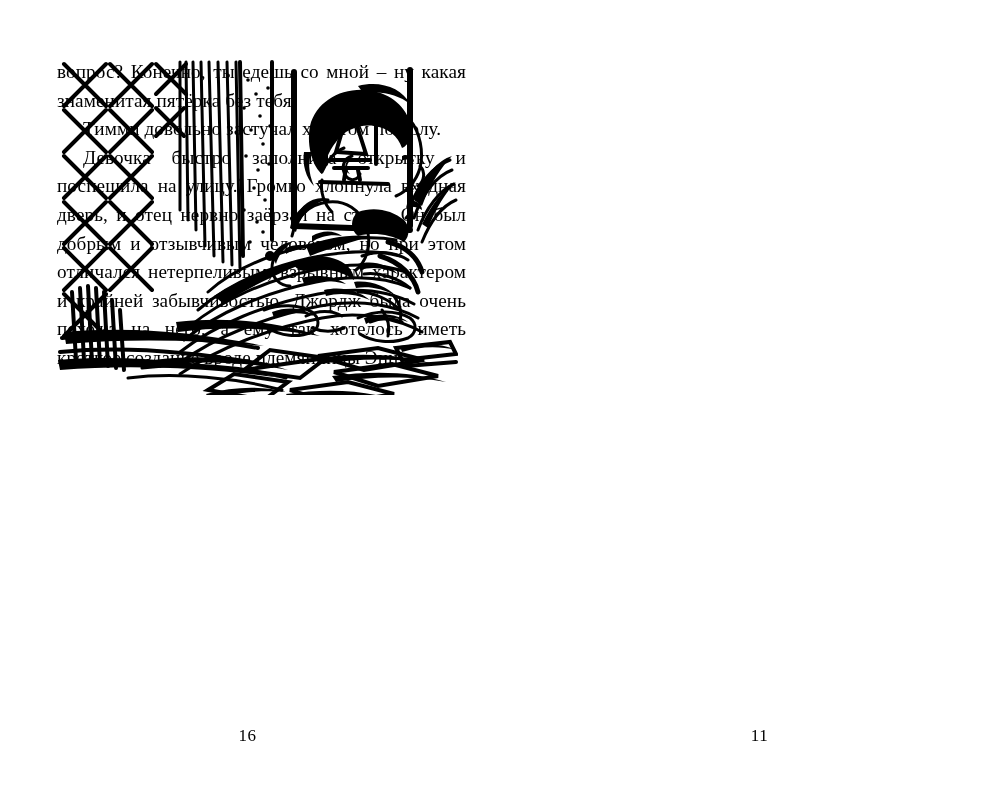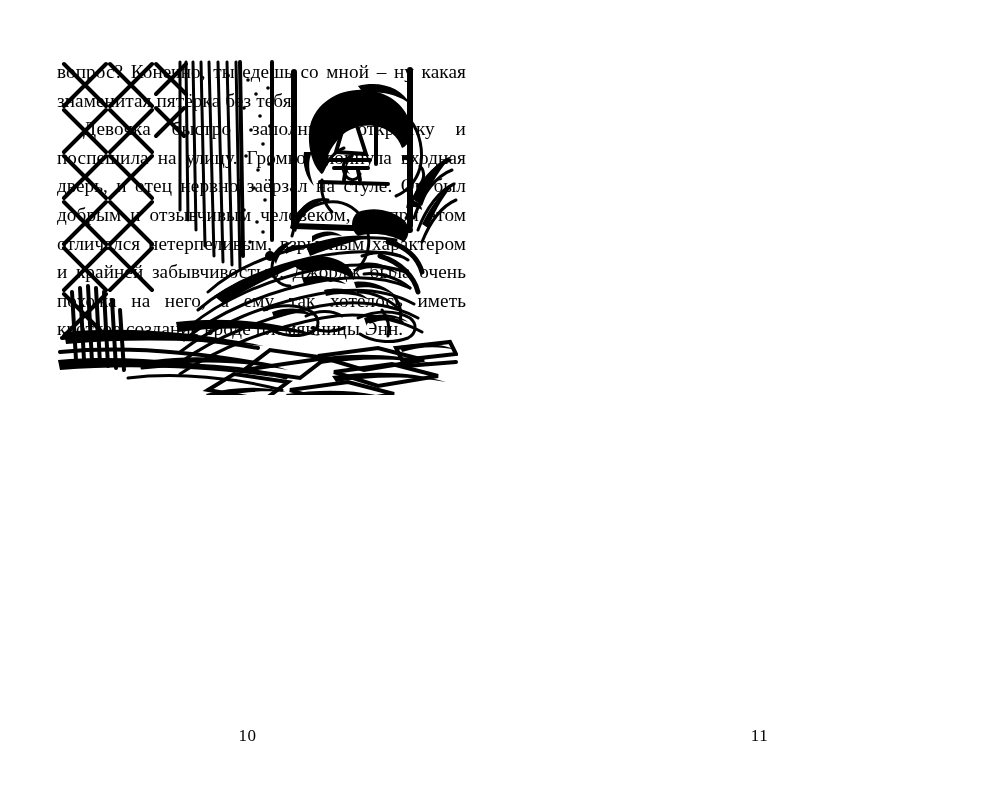--- a/index.html
+++ b/index.html
@@ -278,24 +278,25 @@
               <path d="M70 318 C120 312 178 318 224 330"></path>
             </g>
           </g>
 
         </g>
       </svg>
     </div>
 
     <div class="col col-left body-text">
       <p class="noindent">вопрос? Конечно, ты едешь со мной – ну какая знаменитая пятёрка без тебя!</p>
+      <p class="indent">Тимми довольно застучал хвостом по полу.</p>
       <p class="indent">Девочка быстро заполнила открытку и поспешила на улицу. Громко хлопнула входная дверь, и отец нервно заёрзал на стуле. Он был добрым и отзывчивым человеком, но при этом отличался нетерпеливым, взрывным характером и крайней забывчивостью. Джордж была очень похожа на него, а ему так хотелось иметь кроткое создание вроде племянницы Энн.</p>
     </div>
 
-    <div class="folio folio-left">10</div>
+    <div class="folio folio-left">16</div>
   </div>
 
   <div class="page page-right">
 
     <div class="folio folio-right">11</div>
   </div>
 
 </div>
 
 </body></html>

